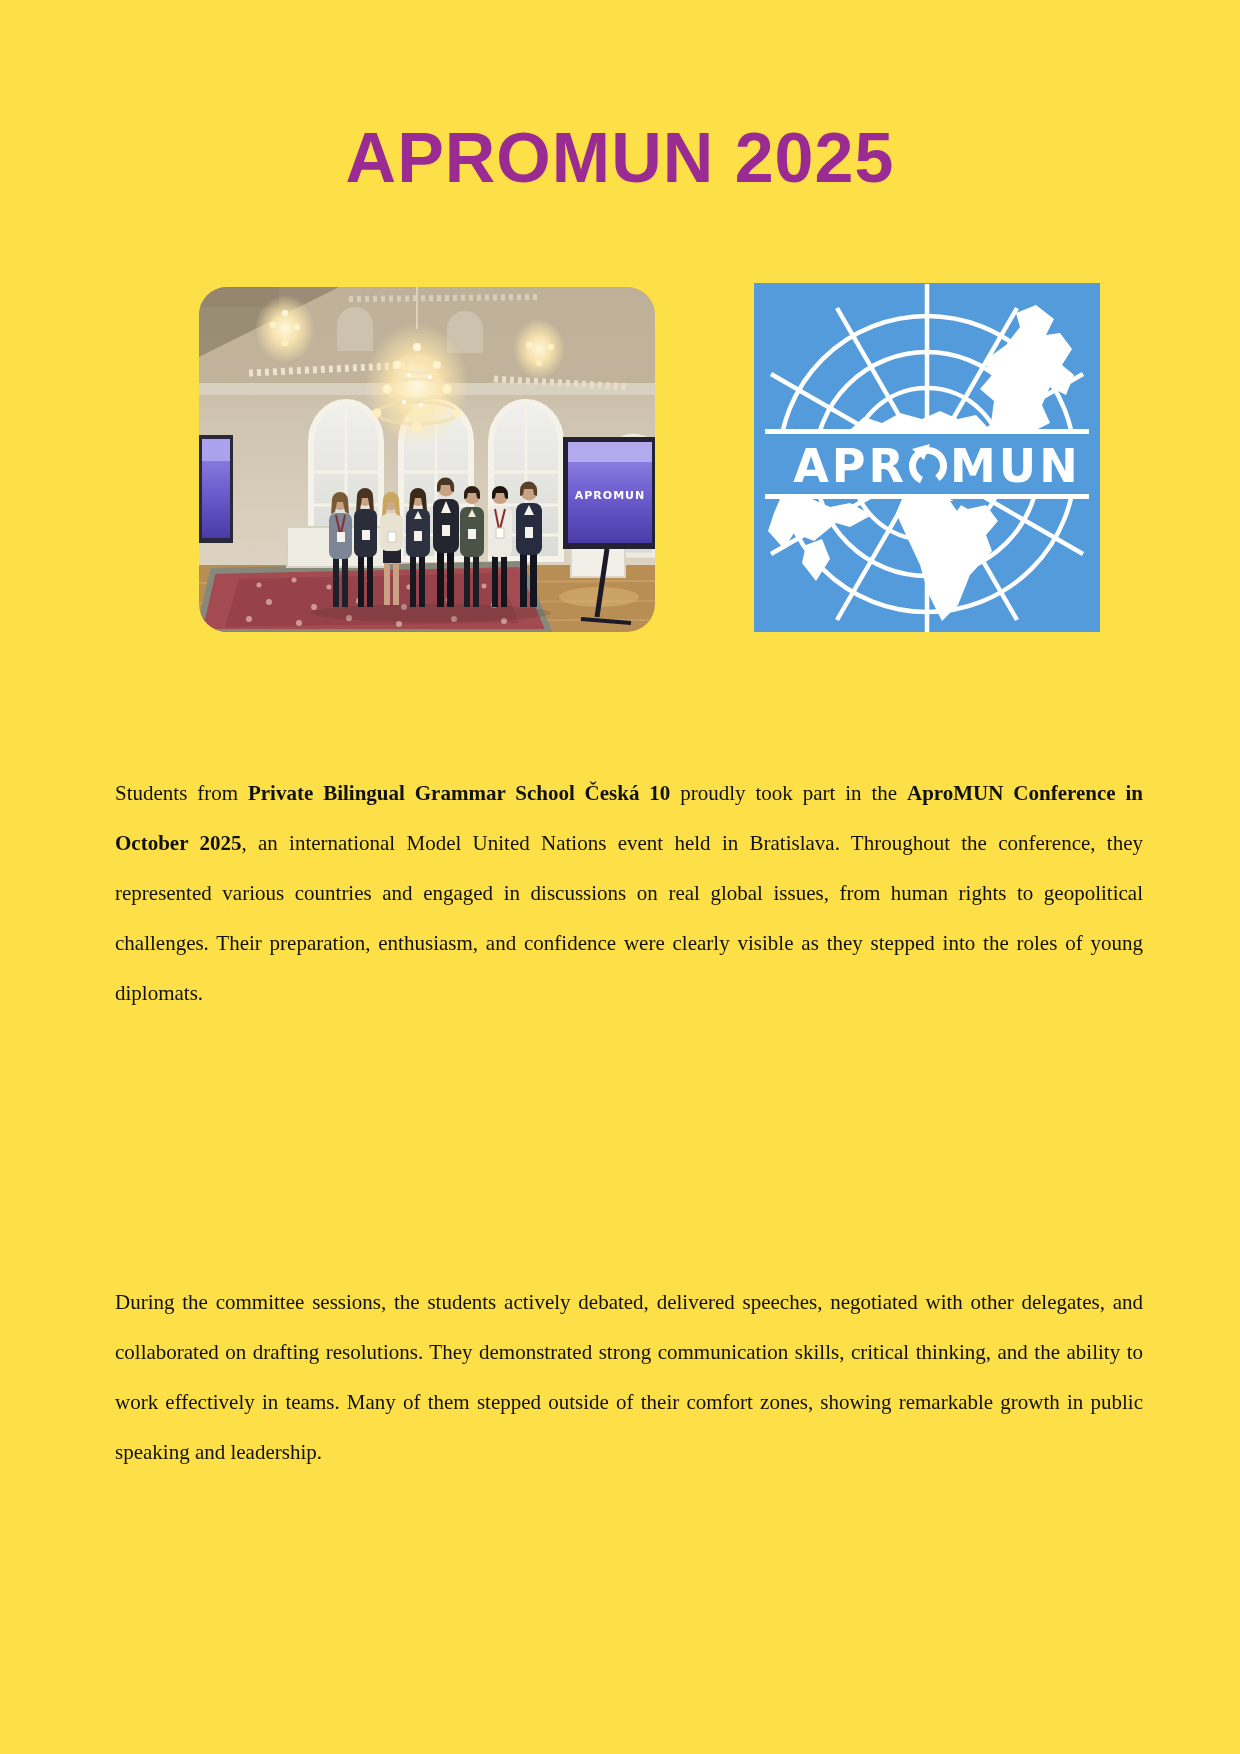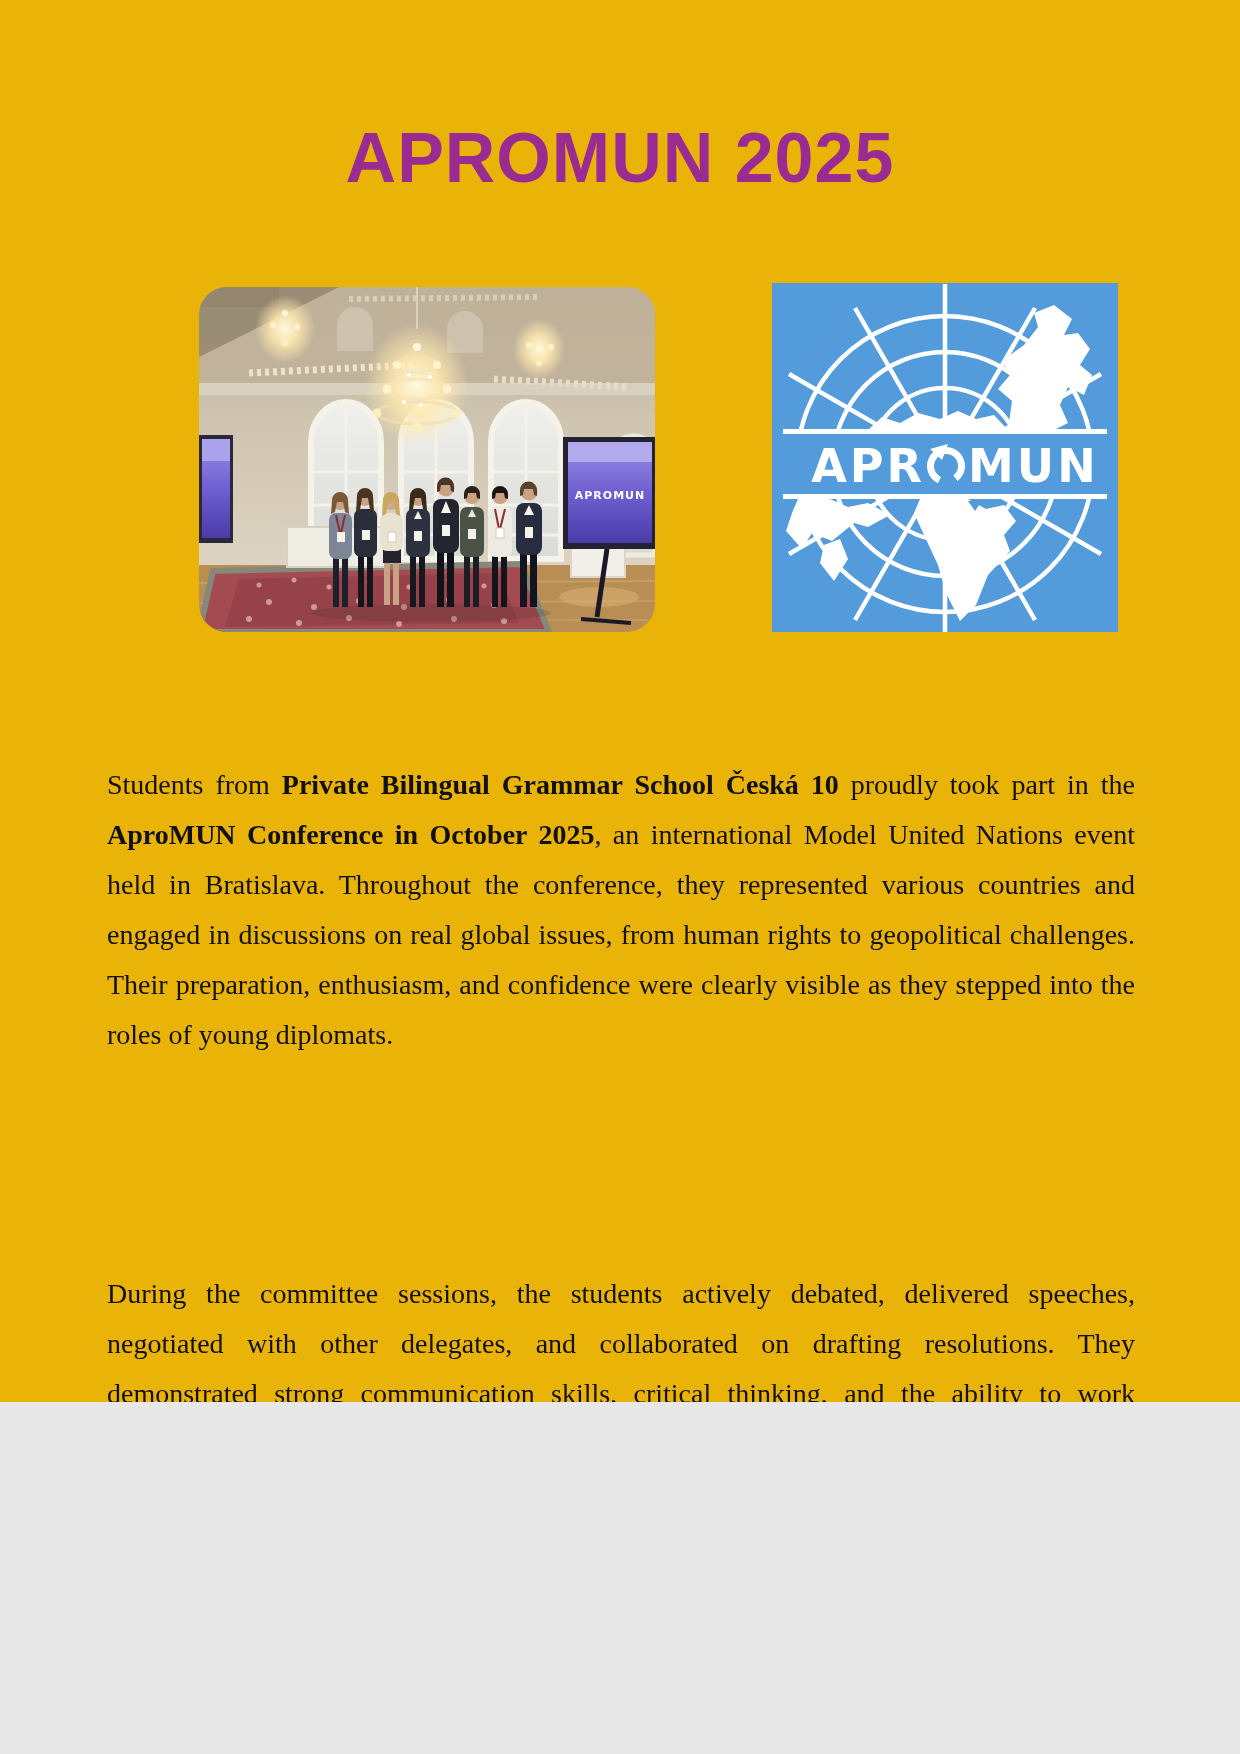--- a/index.html
+++ b/index.html
@@ -1,20 +1,20 @@
 <!DOCTYPE html>
 <html><head>
 <meta charset="utf-8">
 <style>
   html,body{margin:0;padding:0;background:#e8e8e8;}
   .page{
     position:relative;
-    width:1240px;height:1402px;
+    width:1240px;height:1754px;
     margin:0 auto;
-    background:#eab308;
+    background:#fde047;
     overflow:hidden;
     font-family:"Liberation Serif", serif;
   }
   .doc-title{
     position:absolute;
     top:118px;left:0;width:1240px;
     text-align:center;
     font-family:"Liberation Sans", sans-serif;
     font-weight:700;
     font-size:70px;
@@ -23,31 +23,31 @@
     margin:0;
   }
   .photo-wrap{
     position:absolute;
     left:199px;top:287px;width:456px;height:345px;
     overflow:hidden;
     border-radius:28px;
   }
   .logo-wrap{
     position:absolute;
-    left:772px;top:283px;width:346px;height:349px;
+    left:754px;top:283px;width:346px;height:349px;
     overflow:hidden;
   }
   .body-par{
     position:absolute;
     left:107px;width:1028px;
-    font-size:28px;
+    font-size:21px;
     line-height:50px;
     text-align:justify;
     color:#111111;
-    margin:0;
+    margin:8px;
   }
   .par-1{top:760px;}
   .par-2{top:1269px;}
   svg text{font-family:"DejaVu Sans", sans-serif;}
 </style>
 </head>
 <body>
 
 <div class="page">
 

